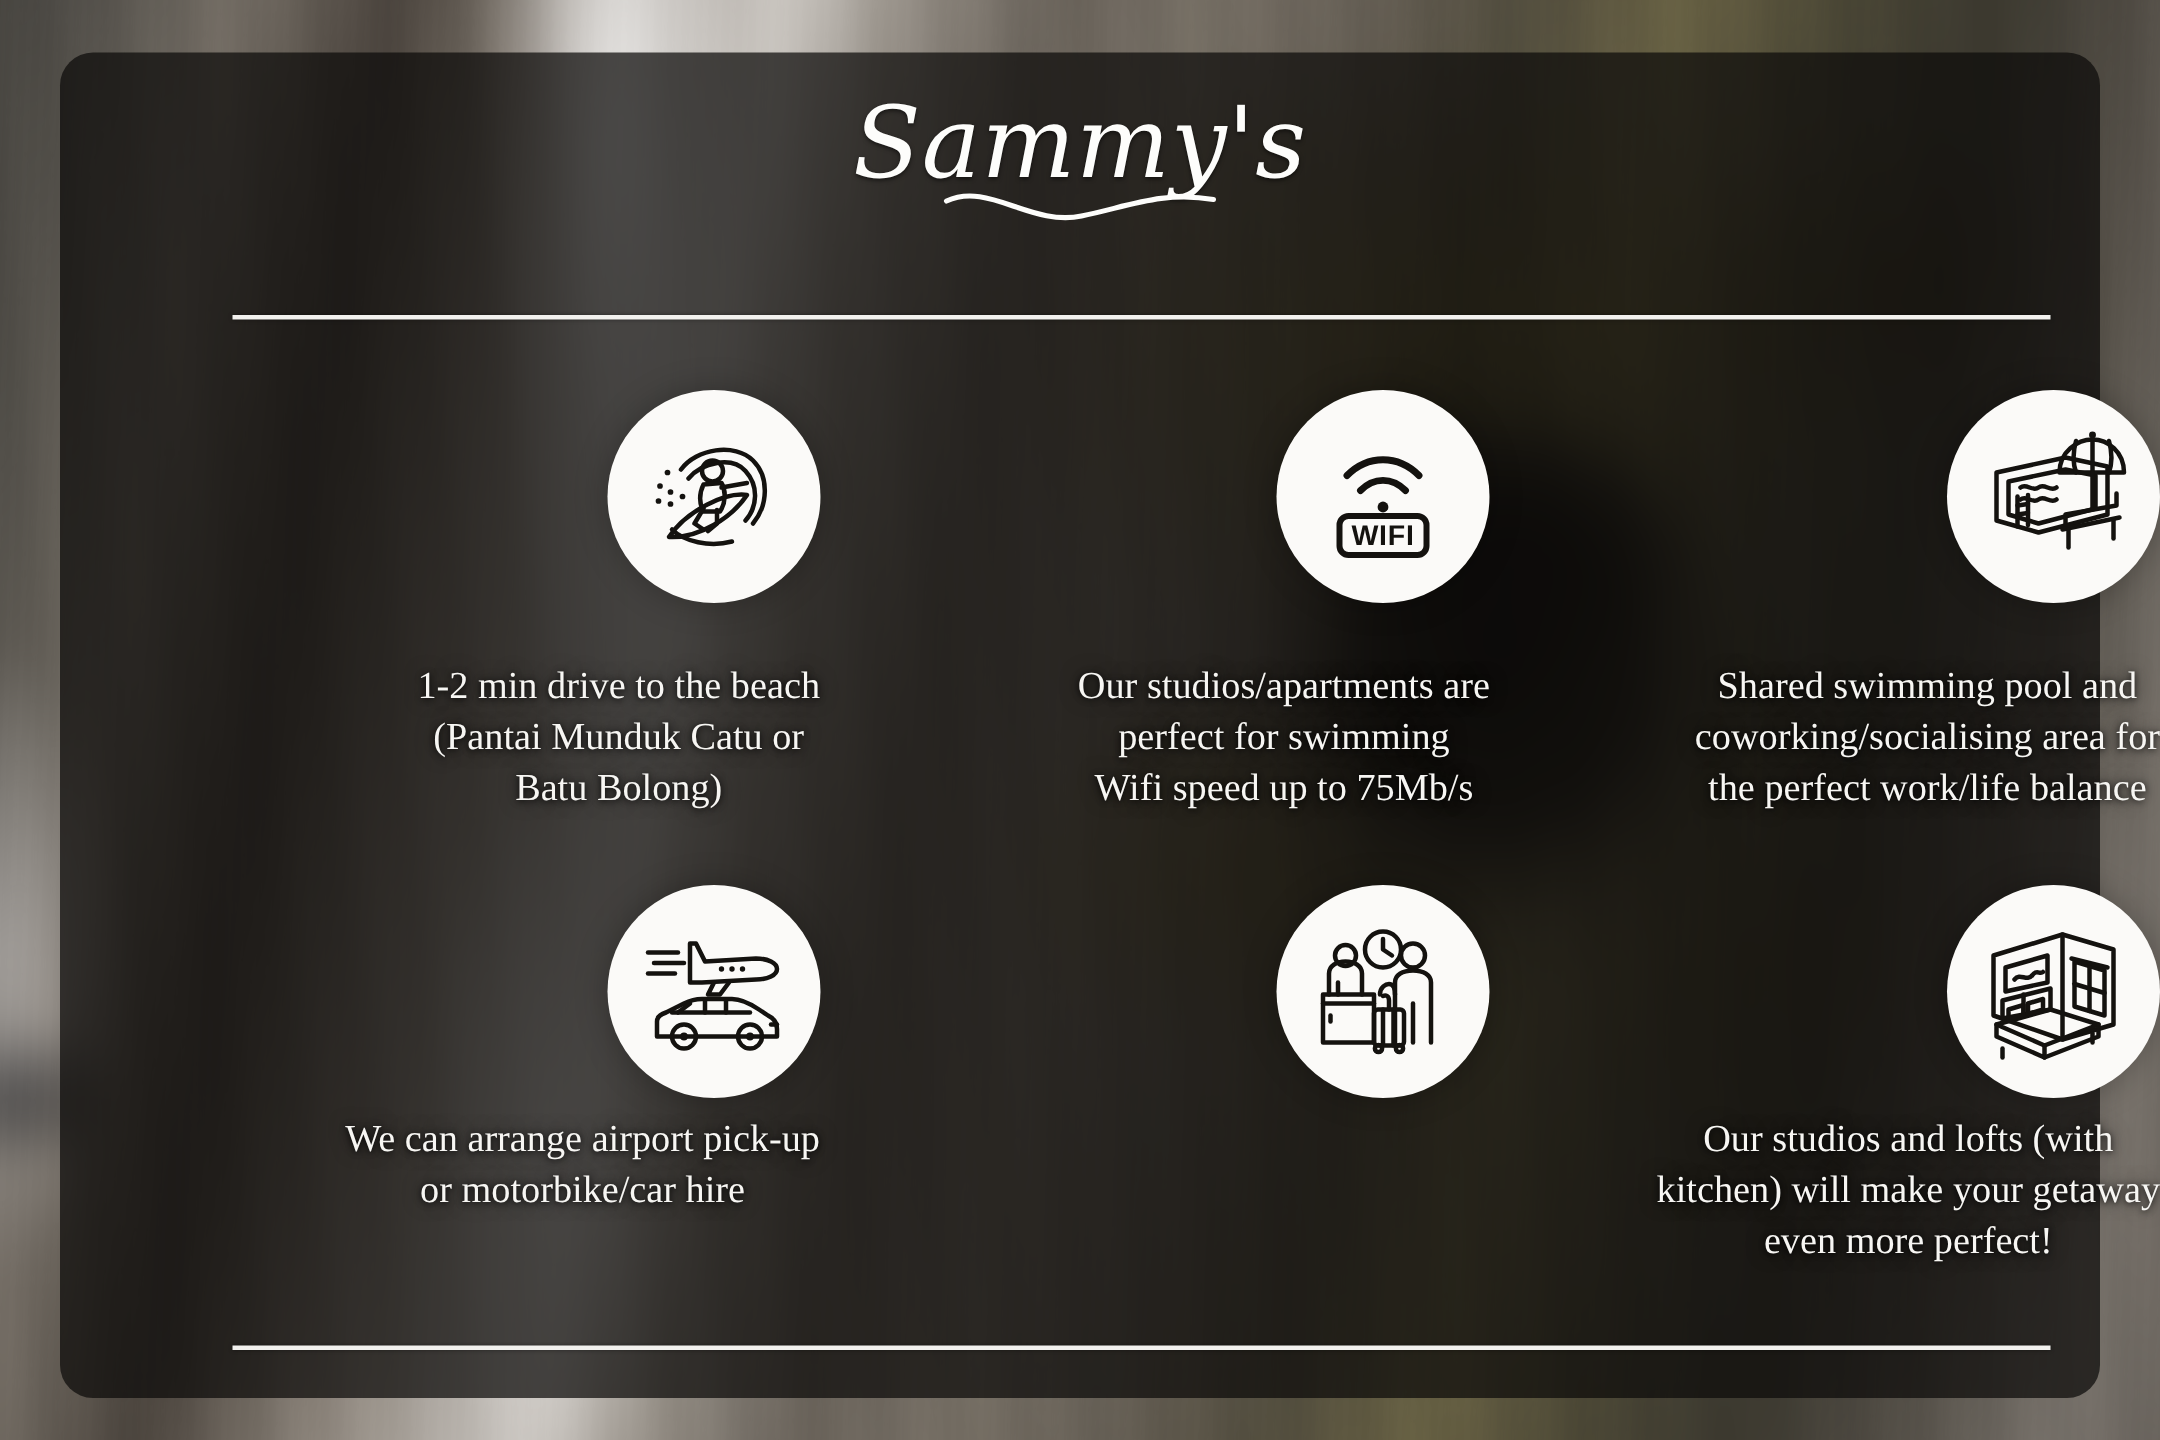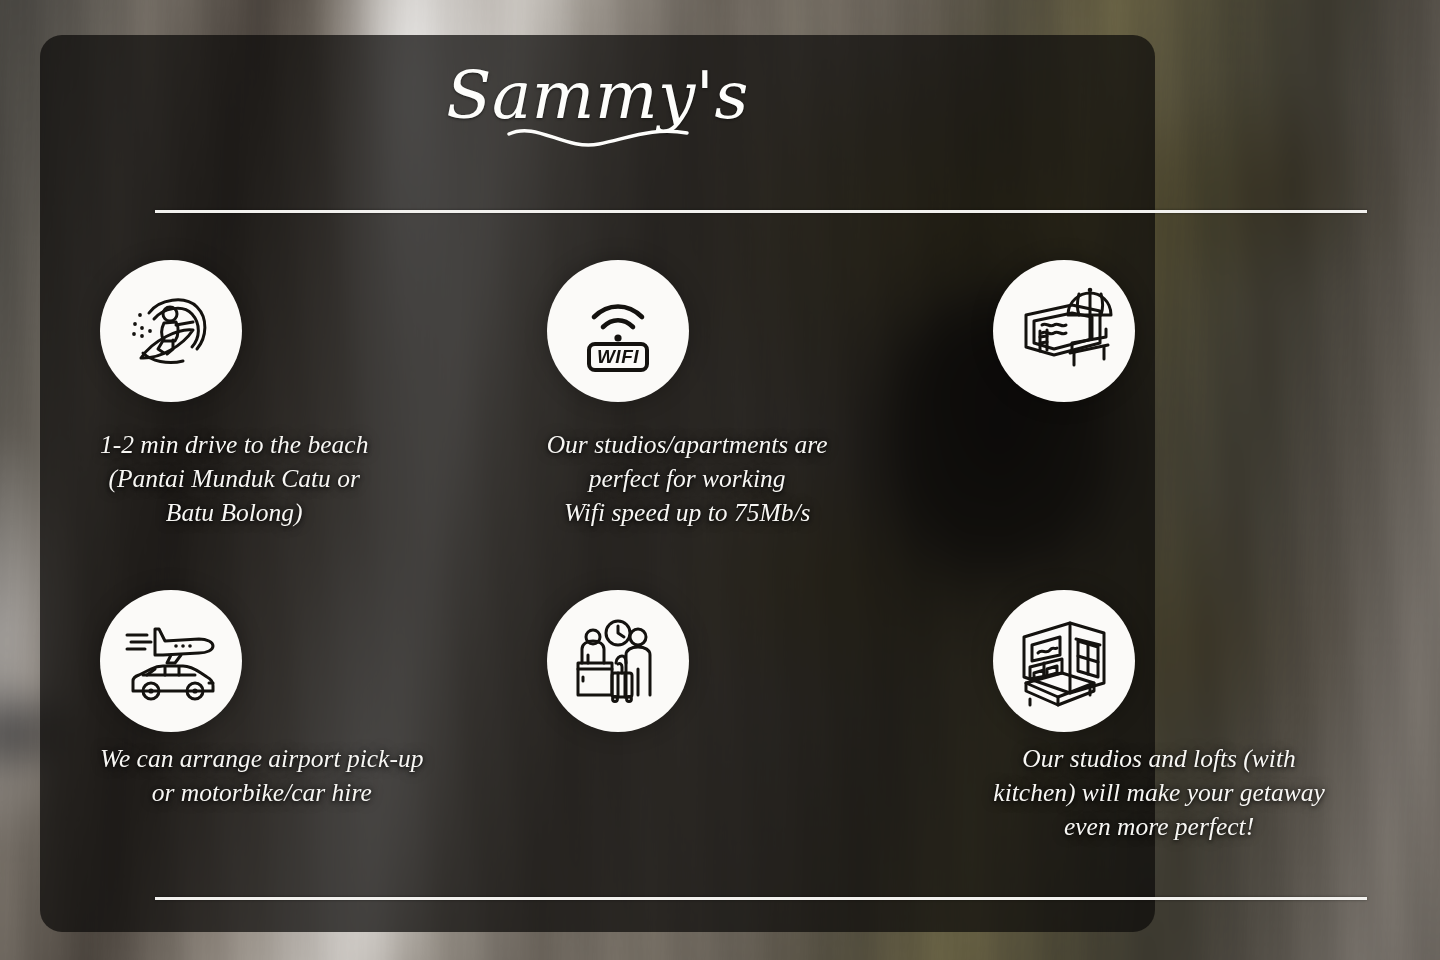--- a/index.html
+++ b/index.html
@@ -56,21 +56,21 @@
     opacity:0.5;
     background-image:
       repeating-linear-gradient(92deg, rgba(0,0,0,0.25) 0 3px, rgba(255,255,255,0.12) 3px 9px),
       repeating-linear-gradient(2deg, rgba(0,0,0,0.18) 0 5px, rgba(255,255,255,0.07) 5px 14px);
     mix-blend-mode: overlay;
   }
 
   
   #card {
     position:absolute;
-    left:40px; top:35px; width:1115px; height:897px;
+    left:40px; top:35px; width:1360px; height:897px;
     border-radius:22px;
     background:rgba(12,11,10,0.72);
   }
 
   #logo-block { position:absolute; left:0; right:0; top:28px; text-align:center; }
 
   .logo-script {
     font-family:"DejaVu Serif", serif;
     font-style:italic;
     font-size:66px;
@@ -101,21 +101,21 @@
   #rule-bottom { top:862px; }
 
   
   #grid {
     position:absolute;
     left:60px; top:225px; width:1340px;
   }
   .grid-row { display:flex; }
   .cell {
     flex:1 1 0;
-    display:flex; flex-direction:column; align-items:flex-start;font-style:italic;
+    display:flex; flex-direction:column; align-items:flex-end;
   }
   .row-1 .cell { height:330px; }
   .row-2 .cell { height:315px; }
 
   .icon-circle {
     width:142px; height:142px; border-radius:50%;
     background:#fbfaf8;
     display:flex; align-items:center; justify-content:center;
     box-shadow:0 0 22px rgba(0,0,0,0.28);
     flex:none;
@@ -125,21 +125,21 @@
   .caption {
     margin-top:27px;
     color:#f7f6f3;
     font-size:25.5px;
     line-height:1.33;
     text-align:center;
     max-width:370px;
     text-shadow:0 1px 4px rgba(0,0,0,0.85), 0 0 12px rgba(0,0,0,0.55);
     white-space:pre-line;
   }
-  .row-1 .caption { margin-top:26px; }
+  .row-1 .caption { margin-top:38px; }
   .row-2 .caption { margin-top:10px; }
 </style>
 </head>
 <body>
 
 <div id="bg-photo"></div>
 <div id="bg-grain"></div>
 
 <div id="card">
 
@@ -193,21 +193,21 @@
         <div class="icon-circle">
           <svg width="96" height="96" viewBox="0 0 96 96" fill="none" stroke="#14120f" stroke-width="4.6" stroke-linecap="round">
             <path d="M24 34 C38 20, 58 20, 72 34"></path>
             <path d="M33 44 C42 35, 54 35, 63 44"></path>
             <circle cx="48" cy="55" r="3.6" fill="#14120f" stroke="none"></circle>
             <rect x="19" y="61" width="58" height="26" rx="6" stroke-width="4"></rect>
             <text x="48" y="80" text-anchor="middle" font-family="'Liberation Sans', sans-serif" font-size="19" font-weight="bold" fill="#14120f" stroke="none" letter-spacing="0.5">WIFI</text>
           </svg>
         </div>
         <div class="caption">Our studios/apartments are
-perfect for working
+perfect for swimming
 Wifi speed up to 75Mb/s</div>
       </div>
 
       <div class="cell">
         <div class="icon-circle">
           <svg width="100" height="100" viewBox="0 0 100 100" fill="none" stroke="#14120f" stroke-width="3" stroke-linecap="round" stroke-linejoin="round">
 
             <path d="M12 34 L58 24 L86 30 L86 62 L40 74 L12 66 Z"></path>
             <path d="M20 40 L58 32 L78 36 L78 58 L40 68 L20 62 Z"></path>
 
@@ -225,20 +225,23 @@
             <path d="M87 13 C89 20, 89 28, 87 34"></path>
             <circle cx="76" cy="9" r="2.3" fill="#14120f" stroke="none"></circle>
             <path d="M76 34 L76 58"></path>
 
             <path d="M58 70 L58 62 L92 56 L92 48"></path>
             <path d="M56 72 L94 64"></path>
             <path d="M60 72 L60 84"></path>
             <path d="M90 66 L90 78"></path>
           </svg>
         </div>
+        <div class="caption">Shared swimming pool and
+coworking/socialising area for
+the perfect work/life balance</div>
       </div>
     </div>
 
     <div class="grid-row row-2">
 
       <div class="cell">
         <div class="icon-circle">
           <svg width="100" height="100" viewBox="0 0 100 100" fill="none" stroke="#14120f" stroke-width="3" stroke-linecap="round" stroke-linejoin="round">
 
             <path d="M6 24 L26 24"></path>

